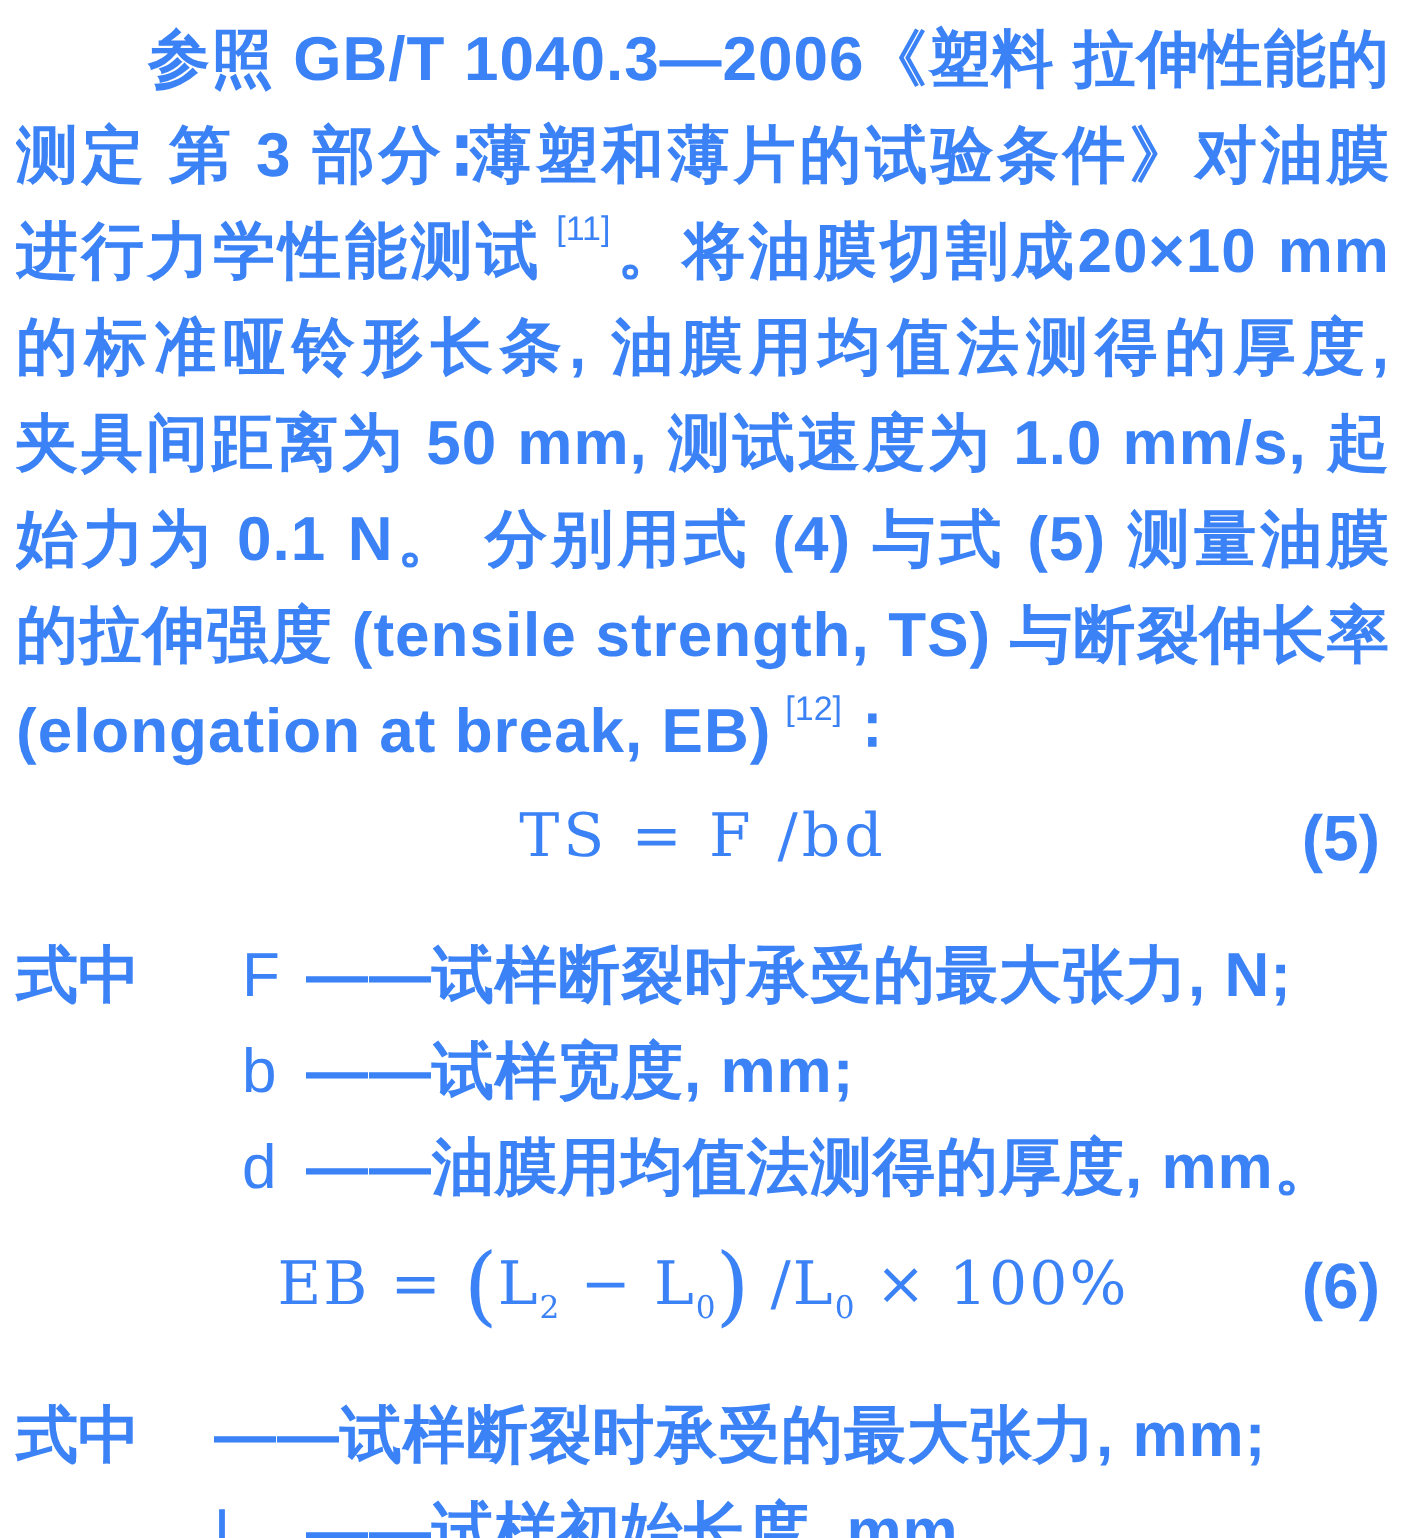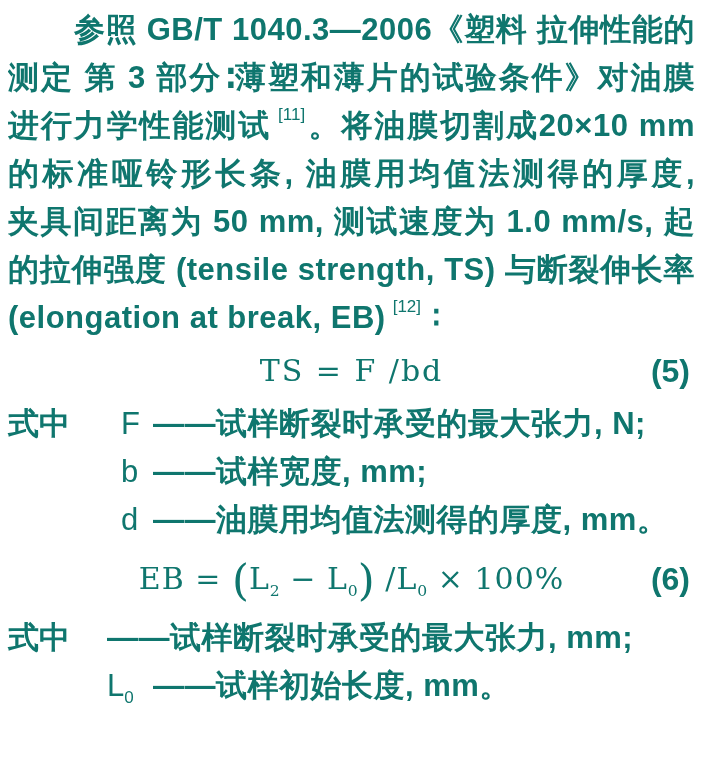--- a/index.html
+++ b/index.html
@@ -4,21 +4,21 @@
 <style>
   html, body { margin: 0; padding: 0; }
   body {
     width: 703px; height: 769px;
     background: #ffffff;
     overflow: hidden;
     font-family: "Liberation Sans", sans-serif;
   }
   .page {
     width: 703px; height: 727px;
-    color: #0f766e;
+    color: #3b82f6;
     box-sizing: border-box;
   }
   
   .para {
     padding: 6px 8px 0 8px;
     font-size: 31px;
     line-height: 48px;
     font-weight: 700;
     letter-spacing: 0.5px;
   }
@@ -63,21 +63,21 @@
     font-weight: 300;
     vertical-align: -0.13em;
     letter-spacing: 0;
   }
   .eq6 sub {
     font-size: 0.52em;
     line-height: 0;
     letter-spacing: 0;
   }
   
-  .def-block { font-size: 31px; line-height: 48px; }
+  .def-block { font-size: 31px; line-height: 48px; margin-top: 16px; }
   .def-row {
     display: flex;
     height: 48px;
     padding: 0 8px;
     overflow: hidden;
     white-space: nowrap;
   }
   .def-intro { width: 99px; font-weight: 700; flex: 0 0 auto; }
   .def-sym {
     font-family: "Liberation Sans", sans-serif;
@@ -94,20 +94,21 @@
 <body>
 
 <div class="page">
 
   <div class="para">
     <div class="pline indent">参照 GB/T 1040.3—2006《塑料 拉伸性能的</div>
     <div class="pline">测定 第 3 部分∶薄塑和薄片的试验条件》对油膜</div>
     <div class="pline"><span>进行力学性能测试</span><span class="sup">[11]</span><span>。将油膜切割成20×10 mm</span></div>
     <div class="pline">的标准哑铃形长条, 油膜用均值法测得的厚度,</div>
     <div class="pline">夹具间距离为 50 mm, 测试速度为 1.0 mm/s, 起</div>
+    <div class="pline">始力为 0.1 N。 分别用式 (4) 与式 (5) 测量油膜</div>
     <div class="pline">的拉伸强度 (tensile strength, TS) 与断裂伸长率</div>
     <div class="pline no-just"><span>(elongation at break, EB)</span><span class="sup">[12]</span><span> ∶</span></div>
   </div>
 
   <div class="eq-row eq5">
     <span>TS = F /bd</span>
     <span class="eq-num">(5)</span>
   </div>
 
   <div class="def-block dl5">

